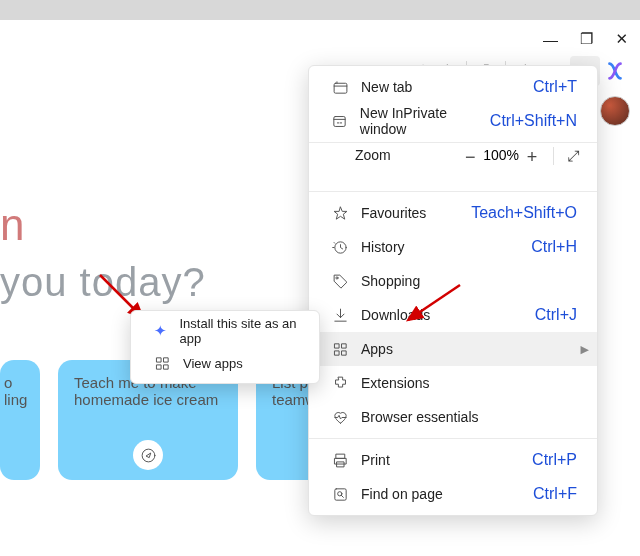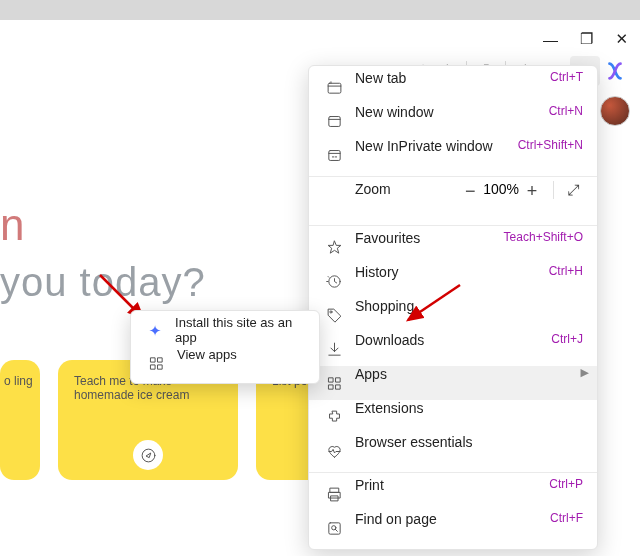--- a/index.html
+++ b/index.html
@@ -9,27 +9,27 @@
   .window-controls span{font-size:15px;color:#222}
   .toolbar{position:absolute;top:56px;right:10px;display:flex;align-items:center;gap:0}
   .tool-btn{width:30px;height:30px;display:flex;align-items:center;justify-content:center;color:#555;border-radius:4px}
   .tool-sep{width:1px;height:20px;background:#ddd;margin:0 4px}
   .more-btn{background:#f0f0f0}
   .copilot-ic{width:22px;height:22px}
   .avatar{position:absolute;top:96px;right:10px;width:30px;height:30px;border-radius:50%;background:radial-gradient(circle at 30% 30%,#cb5a3e,#5a2a1f);border:1px solid #ccc}
   .hero{position:absolute;left:0;top:200px;color:#9aa0a6;font-size:40px;font-weight:400;letter-spacing:1px}
   .hero .accent{color:#d17a7a;display:block;margin-bottom:10px;font-size:44px}
   .cards{position:absolute;left:0;top:360px;display:flex;gap:18px}
-  .card{width:180px;height:120px;background:#fde047;border-radius:14px;padding:14px 16px;color:#555;font-size:12px;position:relative}
+  .card{width:180px;height:120px;background:#7dd3fc;border-radius:14px;padding:14px 16px;color:#555;font-size:15px;position:relative}
   .card.first{width:40px;padding:14px 4px}
   .card-ic{position:absolute;bottom:10px;left:50%;transform:translateX(-50%);width:30px;height:30px;border-radius:50%;background:#fff;display:flex;align-items:center;justify-content:center;color:#333;font-size:15px}
   .menu{position:absolute;top:65px;right:42px;width:290px;background:#fff;border:1px solid #e4e4e4;border-radius:6px;box-shadow:0 6px 24px rgba(0,0,0,.18);padding:4px 0}
-  .menu-item{display:flex;height:34px;padding:0 14px;font-size:14px;color:#222;position:relative}
+  .menu-item{display:flex;align-items:center;height:34px;padding:0 20px;font-size:14px;color:#222;position:relative}
   .menu-item .mi-icon{width:22px;display:flex;align-items:center;justify-content:center;color:#555;margin-right:10px;font-size:15px}
-  .menu-item .mi-short{margin-left:auto;color:#a21caf;font-size:12px}
+  .menu-item .mi-short{margin-left:auto;color:#1d4ed8;font-size:16px}
   .menu-item .mi-arrow{position:absolute;right:8px;color:#888;font-size:11px}
   .menu-item.hover{background:#f0f0f0}
   .menu-sep{height:1px;background:#eaeaea;margin:4px 0}
   .zoom-row{display:flex;align-items:flex-start;height:40px;padding:0 14px}
   .zoom-row .zlabel{font-size:14px;color:#222;margin-left:32px}
   .zoom-row .spacer{flex:1}
   .zoom-btn{width:26px;text-align:center;color:#444;font-size:18px}
   .zoom-val{font-size:14px;margin:0 0}
   .zoom-full{width:30px;text-align:center;border-left:1px solid #e0e0e0;margin-left:8px;padding-left:10px;font-size:15px;color:#444}
   .submenu{position:absolute;top:310px;left:130px;width:190px;background:#fff;border:1px solid #e4e4e4;border-radius:6px;box-shadow:0 6px 20px rgba(0,0,0,.18);padding:4px 0;z-index:5}
@@ -128,30 +128,20 @@
           <path d="M3 10h18M7 6V4"></path>
         </svg>
       </span>
     <span>New tab</span>
     <span class="mi-short">Ctrl+T</span>
   </div>
   <div class="menu-item">
     <span class="mi-icon">
         <svg class="ic" viewBox="0 0 24 24">
           <rect x="4" y="5" width="16" height="14" rx="2"></rect>
-          <path d="M4 9h16"></path>
-        </svg>
-      </span>
-    <span>New window</span>
-    <span class="mi-short">Ctrl+N</span>
-  </div>
-  <div class="menu-item">
-    <span class="mi-icon">
-        <svg class="ic" viewBox="0 0 24 24">
-          <rect x="4" y="5" width="16" height="14" rx="2"></rect>
           <path d="M4 9h16M9 14h2m2 0h2"></path>
         </svg>
       </span>
     <span>New InPrivate window</span>
     <span class="mi-short">Ctrl+Shift+N</span>
   </div>
   <div class="menu-sep"></div>
   <div class="zoom-row">
     <span class="zlabel">Zoom</span>
     <span class="spacer"></span>

